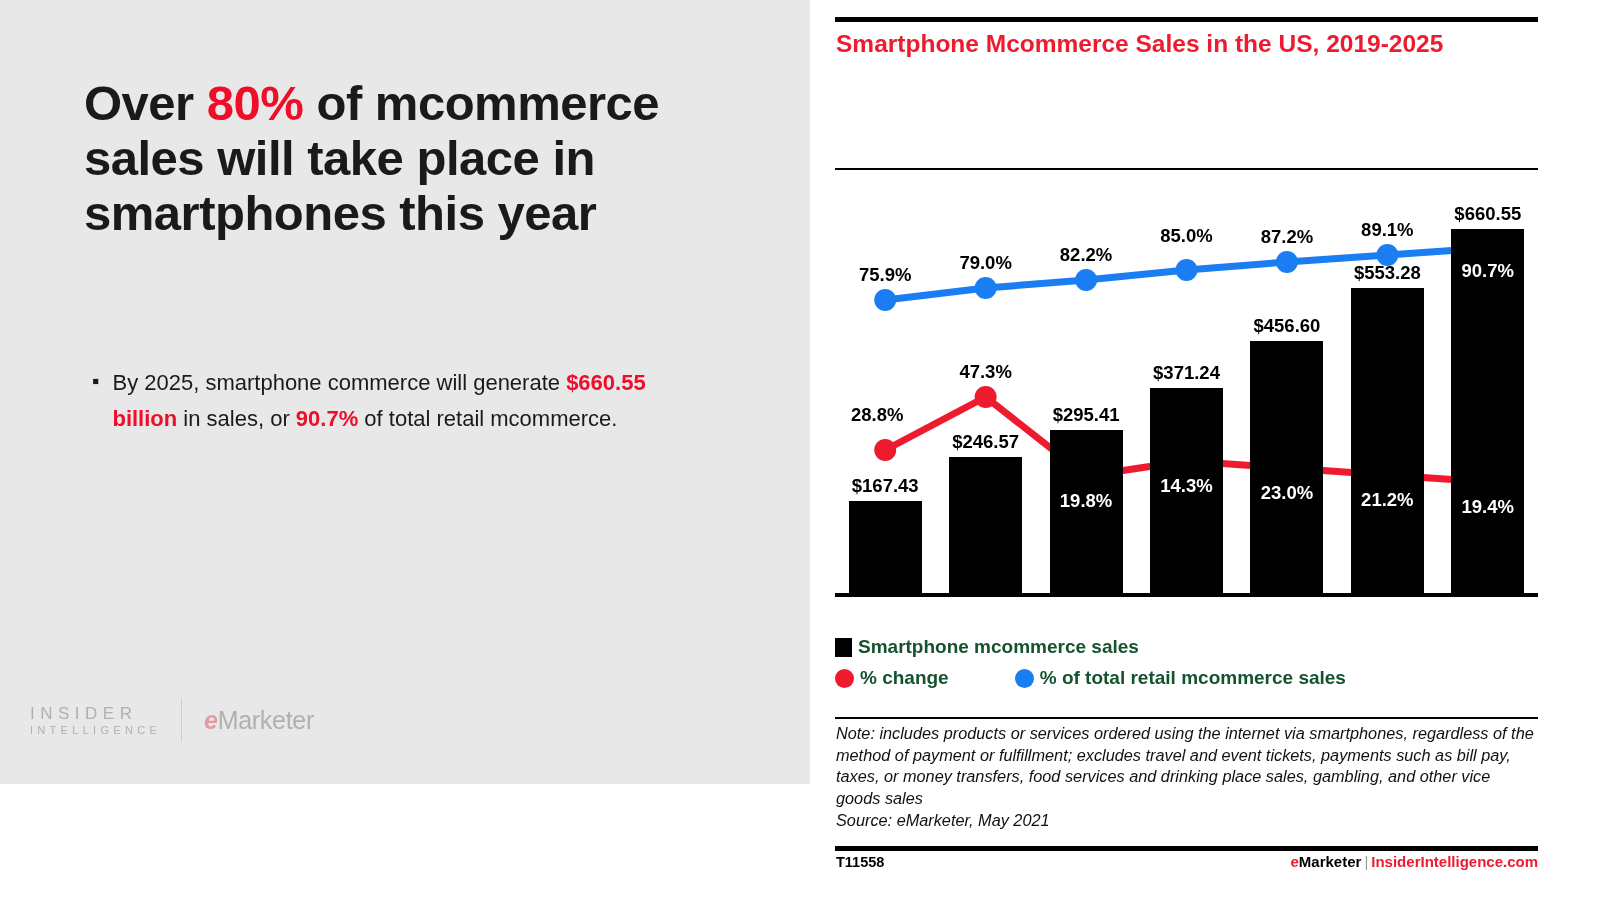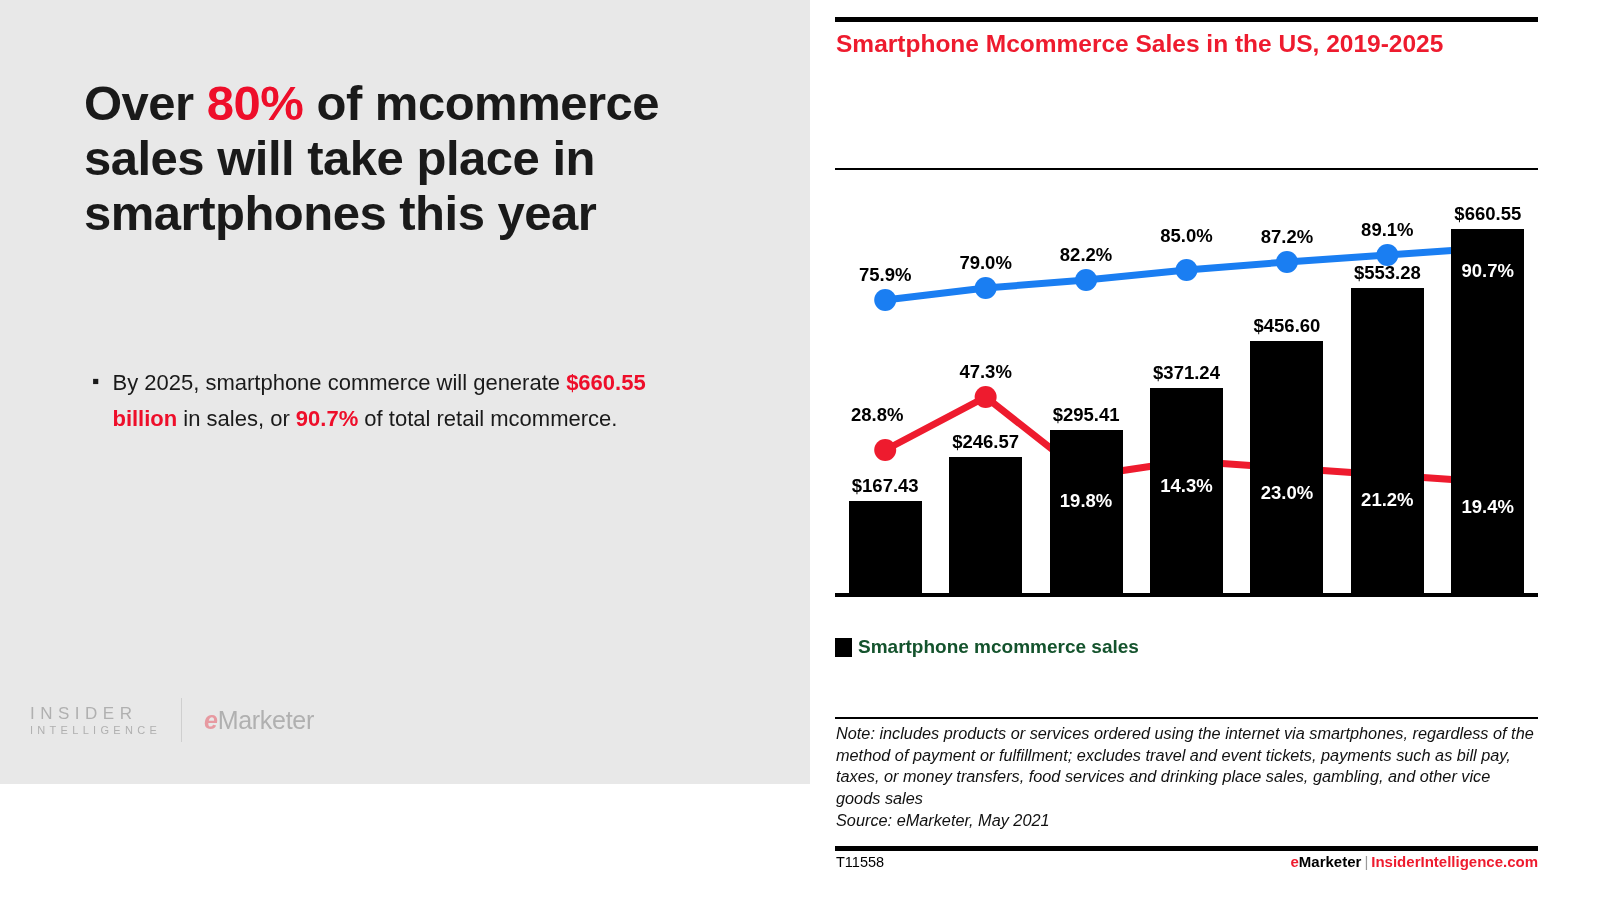--- a/index.html
+++ b/index.html
@@ -121,21 +121,21 @@
 
   #note-block {
     position:absolute; left:1px; top:723px; width:700px;
     font-size:16.3px; font-style:italic; color:#111; line-height:1.33;
   }
   #rule-footer { position:absolute; left:0; top:846px; width:703px; }
   #footer-row {
     position:absolute; left:1px; top:853px; width:702px;
     display:flex; justify-content:space-between; align-items:baseline;
   }
-  #footer-id { font-size:14.5px; font-weight:normal; color:#000; }
+  #footer-id { font-size:14.5px; font-weight:bold; color:#000; }
   #footer-brand { font-size:15px; font-weight:bold; color:#000; white-space:nowrap; }
   #footer-brand .e { color:#ee1b2e; }
   #footer-brand .pipe { color:#9a9a9a; font-weight:normal; padding:0 3px; }
   #footer-brand .site { color:#ee1b2e; }
 </style>
 </head>
 <body>
 
 <div id="left-panel">
 
@@ -220,20 +220,30 @@
         <div class="pct-label on-bar" style="left: 482.357px; width: 140px; top: 304px;">21.2%</div>
         <div class="pct-label on-bar" style="left: 582.786px; width: 140px; top: 311px;">19.4%</div>
       </div>
 
 
   <div id="legend">
     <div class="legend-row">
       <span class="legend-swatch-square" style="background: rgb(0, 0, 0);"></span>
       <span class="legend-text">Smartphone mcommerce sales</span>
     </div>
+    <div class="legend-row">
+      <span id="legend-item-change" style="display:flex;align-items:center;">
+        <span class="legend-dot" id="legend-dot-red" style="background: rgb(238, 27, 46);"></span>
+        <span class="legend-text">% change</span>
+      </span>
+      <span style="display:flex;align-items:center;">
+        <span class="legend-dot" id="legend-dot-blue" style="background: rgb(26, 126, 242);"></span>
+        <span class="legend-text">% of total retail mcommerce sales</span>
+      </span>
+    </div>
   </div>
 
   <div id="rule-under-legend" class="rule-thin"></div>
 
   <div id="note-block">
     <div>Note: includes products or services ordered using the internet via smartphones, regardless of the method of payment or fulfillment; excludes travel and event tickets, payments such as bill pay, taxes, or money transfers, food services and drinking place sales, gambling, and other vice goods sales</div>
     <div>Source: eMarketer, May 2021</div>
   </div>
 
   <div id="rule-footer" class="rule-thick"></div>

